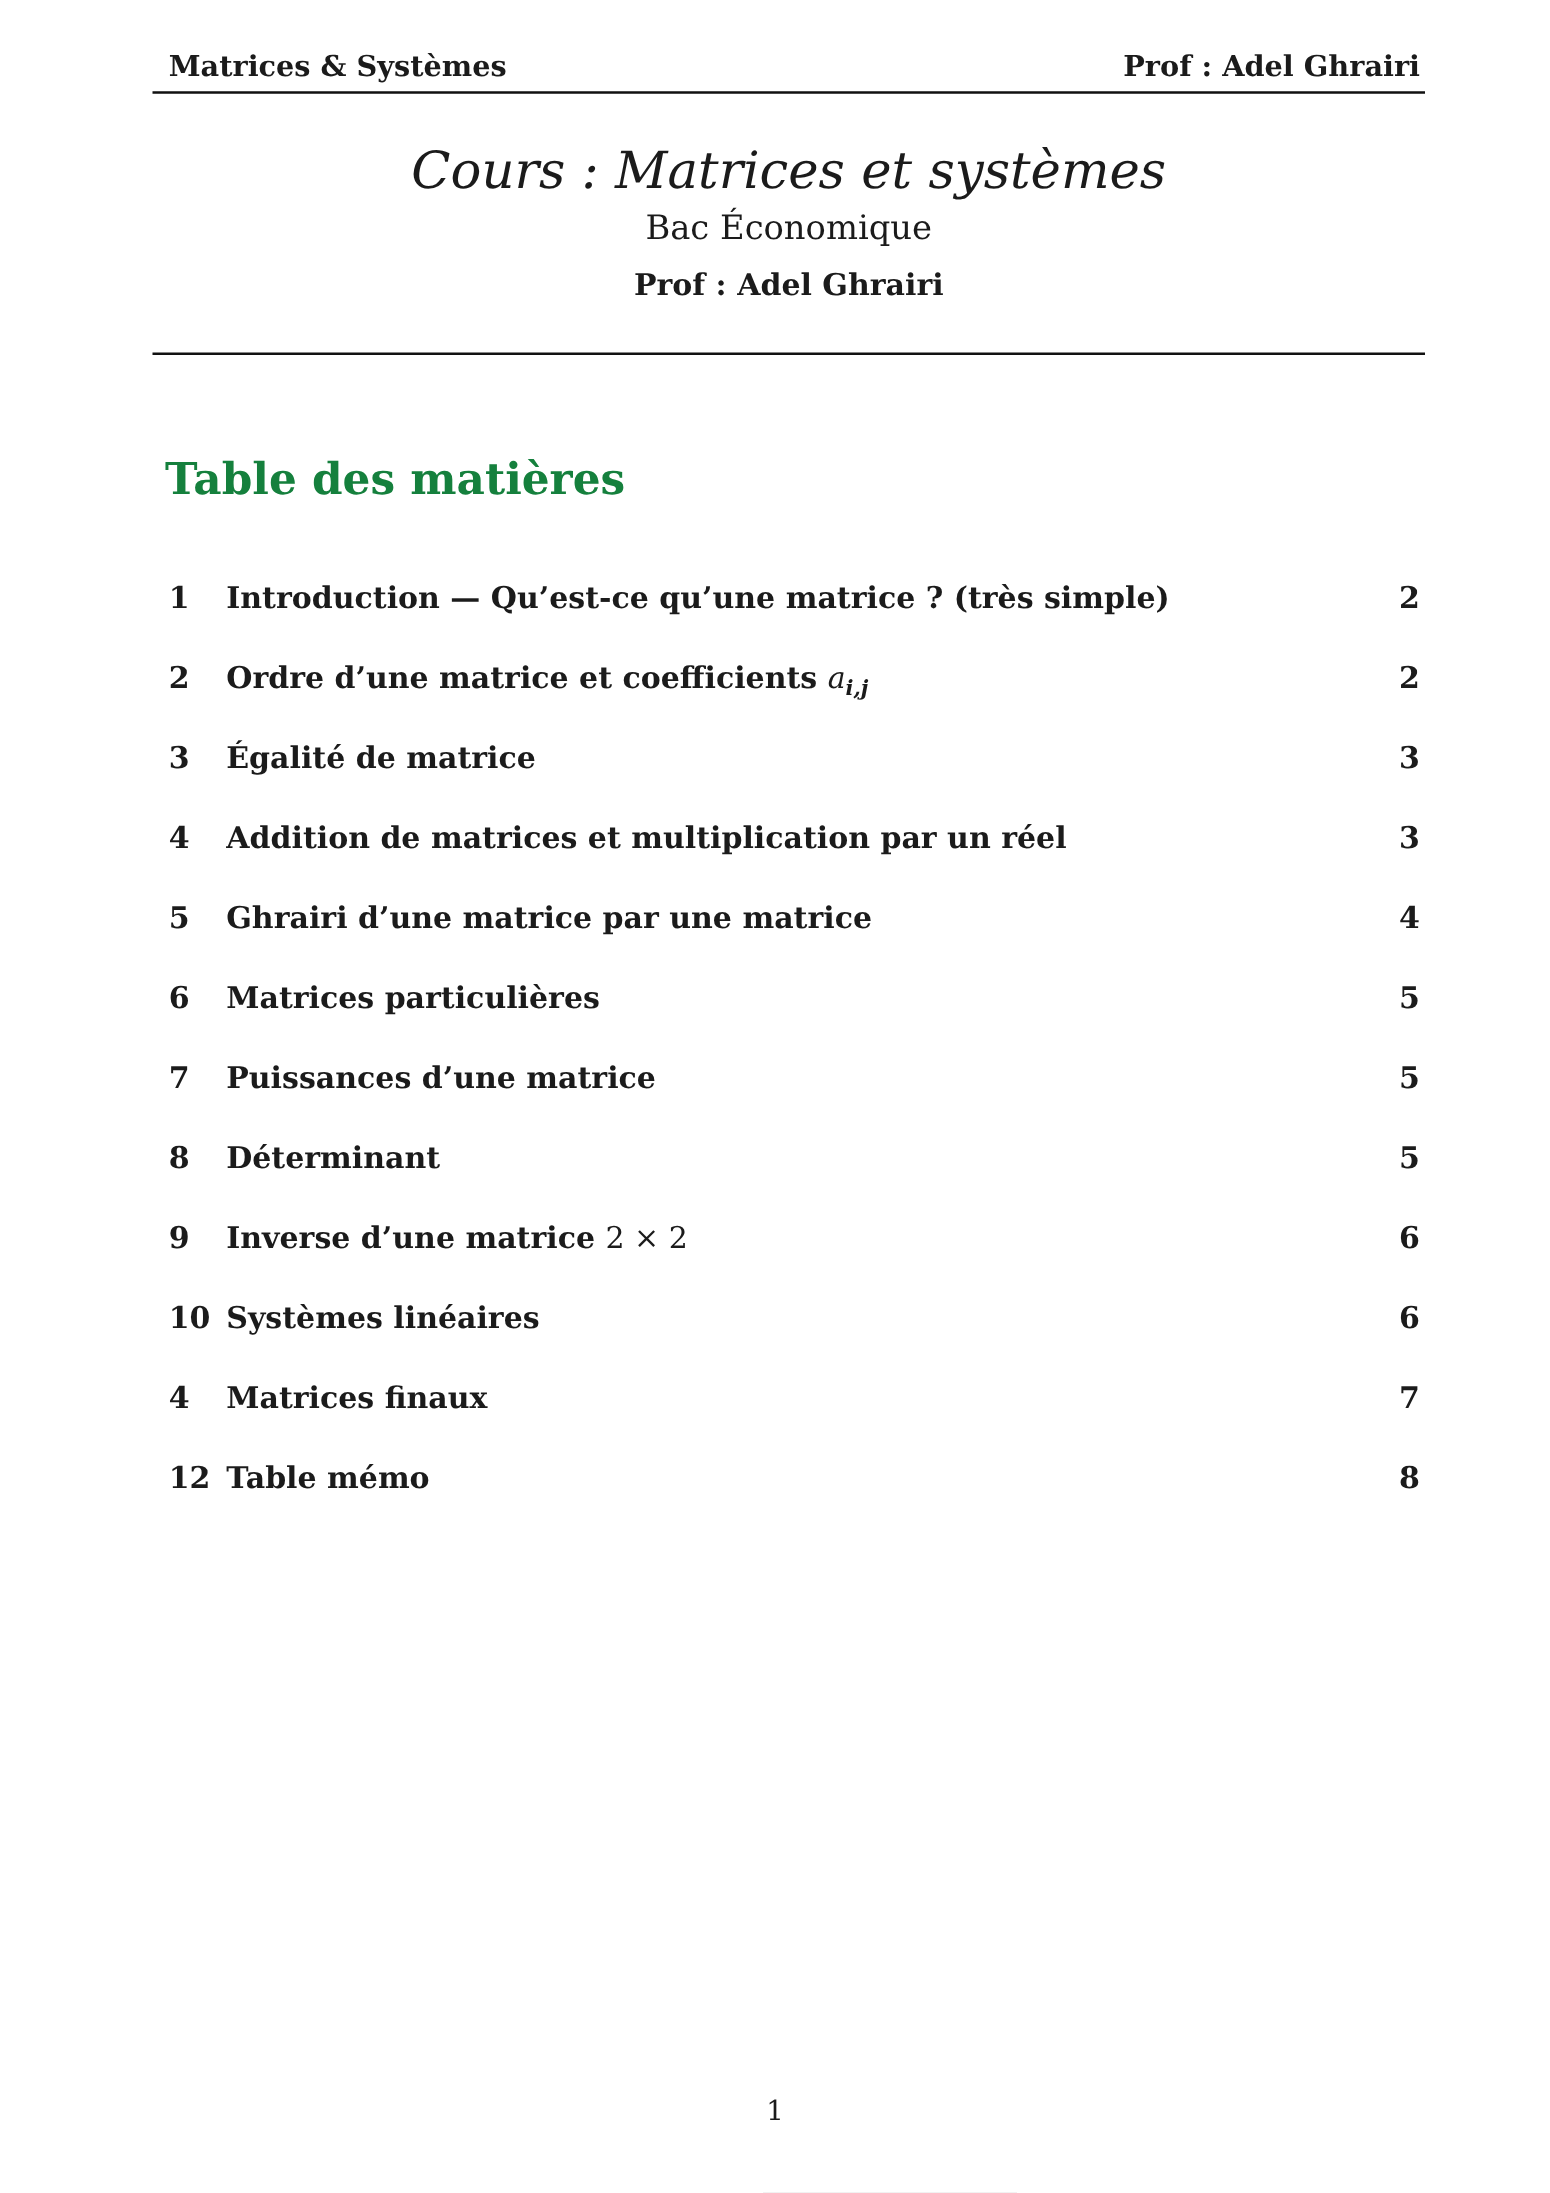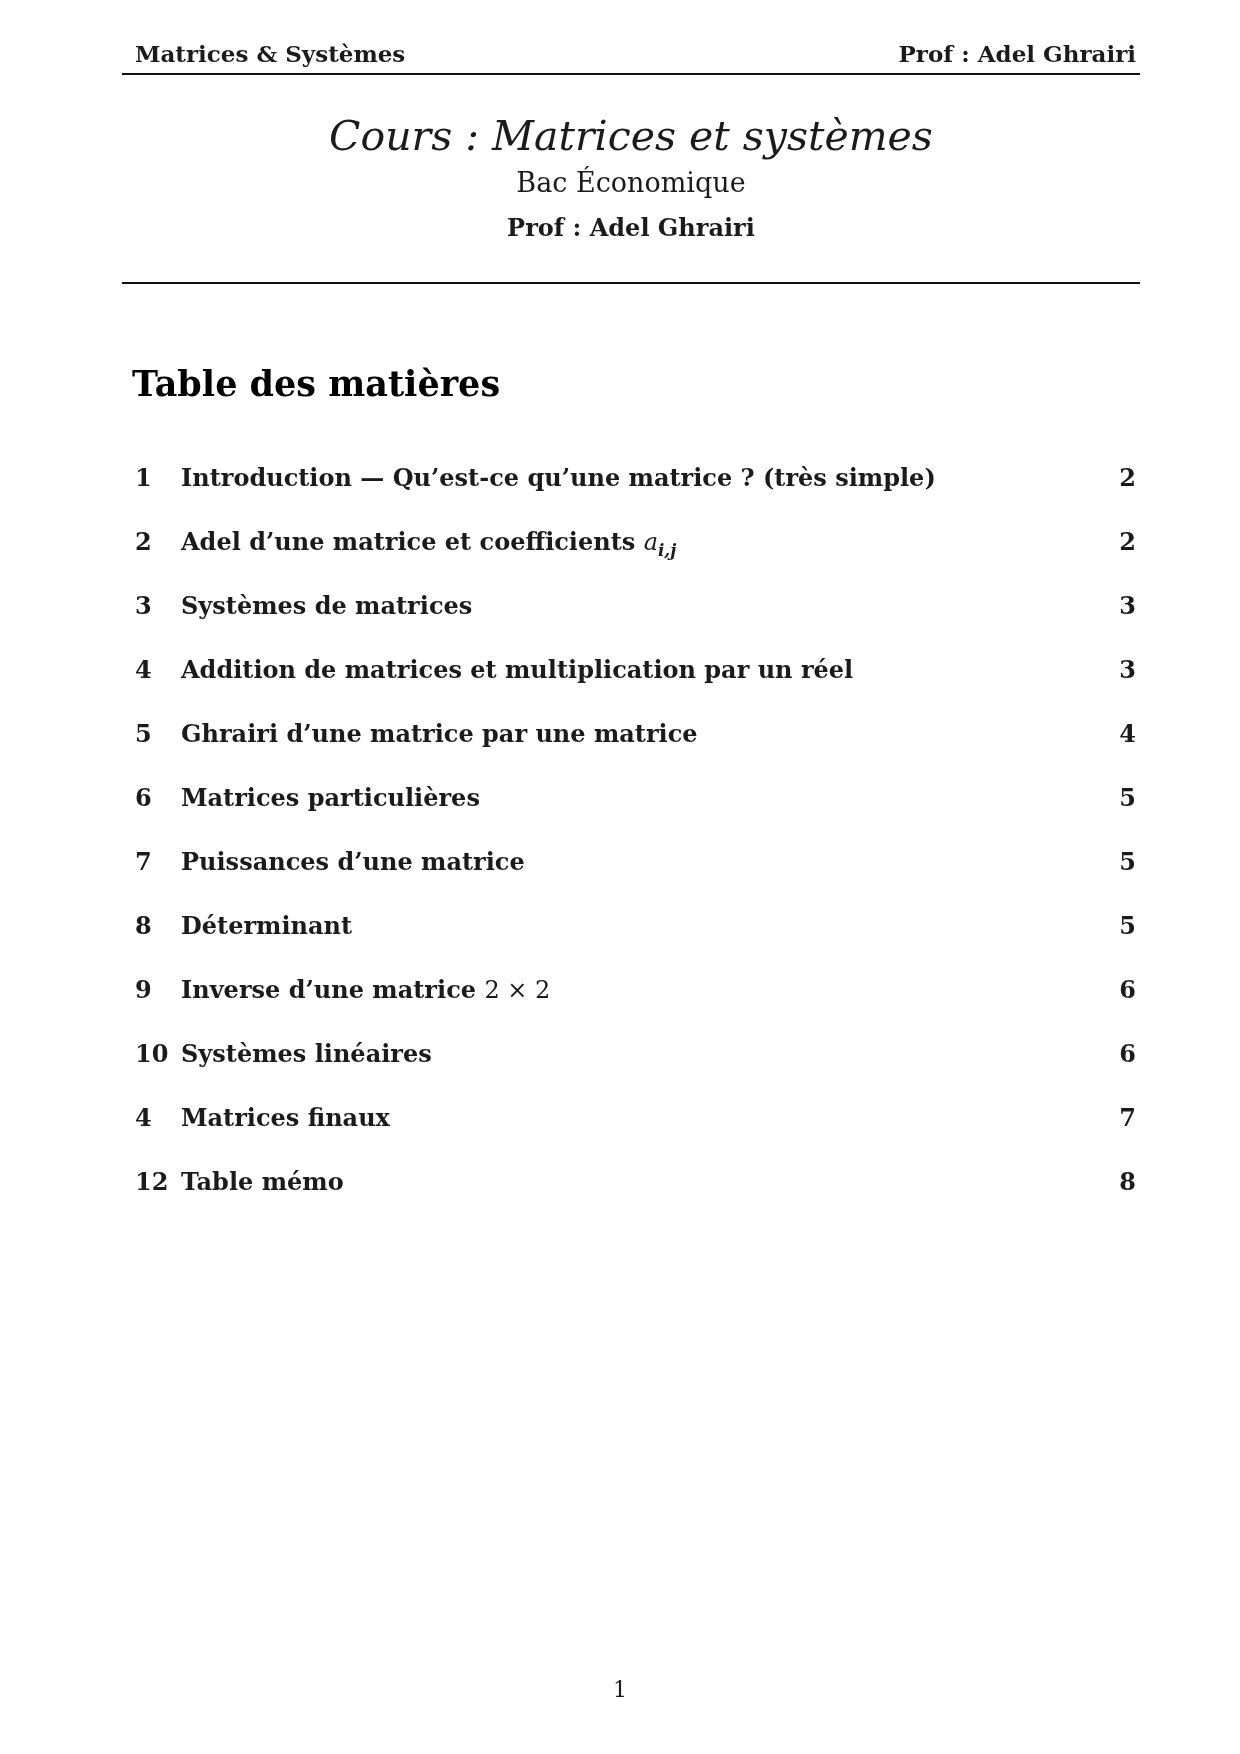--- a/index.html
+++ b/index.html
@@ -111,39 +111,39 @@
   </div>
   <hr class="rule head-rule">
 
   <div class="title-block">
     <div class="doc-title">Cours : Matrices et systèmes</div>
     <div class="doc-subtitle">Bac Économique</div>
     <div class="doc-author">Prof : Adel Ghrairi</div>
   </div>
   <hr class="rule mid-rule">
 
-  <div class="toc-heading" style="color: #000000;">Table des matières</div>
+  <div class="toc-heading" style="color: #15803d;">Table des matières</div>
 
   <div class="toc-list">
 
     <div class="toc-row">
       <span class="toc-num">1</span>
       <span class="toc-title"><span>Introduction — Qu’est-ce qu’une matrice ? (très simple)</span></span>
       <span class="toc-page">2</span>
     </div>
 
     <div class="toc-row">
       <span class="toc-num">2</span>
-      <span class="toc-title"><span>Adel d’une matrice et coefficients </span><span class="math-var"><span>a</span><sub>i,j</sub></span></span>
+      <span class="toc-title"><span>Ordre d’une matrice et coefficients </span><span class="math-var"><span>a</span><sub>i,j</sub></span></span>
       <span class="toc-page">2</span>
     </div>
 
     <div class="toc-row">
       <span class="toc-num">3</span>
-      <span class="toc-title"><span>Systèmes de matrices</span></span>
+      <span class="toc-title"><span>Égalité de matrice</span></span>
       <span class="toc-page">3</span>
     </div>
 
     <div class="toc-row">
       <span class="toc-num">4</span>
       <span class="toc-title"><span>Addition de matrices et multiplication par un réel</span></span>
       <span class="toc-page">3</span>
     </div>
 
     <div class="toc-row">

